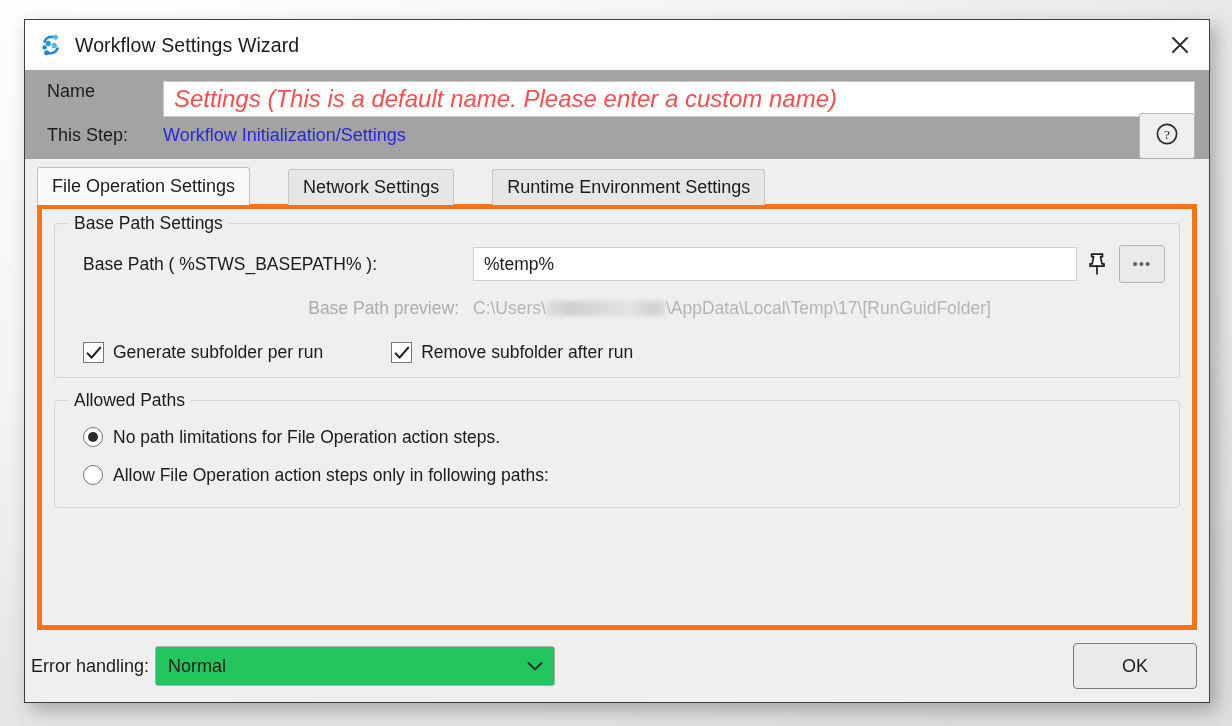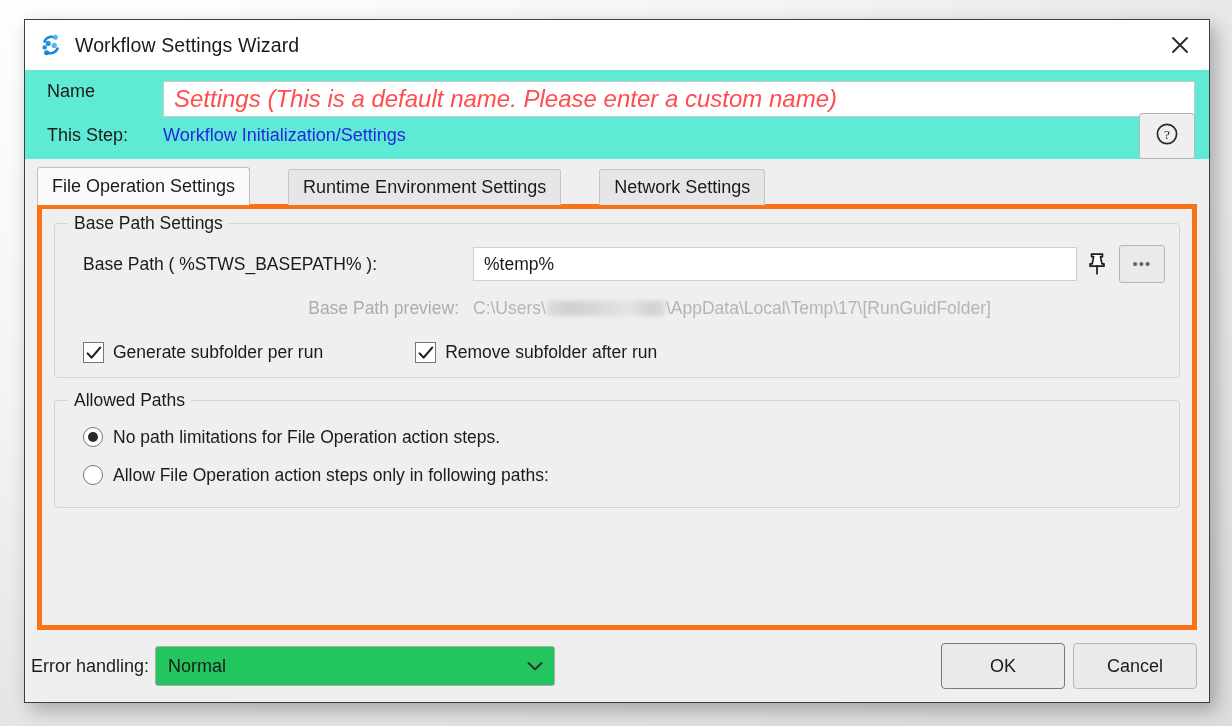--- a/index.html
+++ b/index.html
@@ -22,21 +22,21 @@
   
   .titlebar{height:50px;background:#ffffff;display:flex;align-items:center;
     flex:0 0 auto;position:relative;}
   .app-icon{width:26px;height:26px;margin-left:13px;margin-right:11px;position:relative;flex:0 0 auto;}
   .title-text{font-size:19.5px;color:#1b1b1b;letter-spacing:.1px;}
   .close-btn{position:absolute;right:0;top:0;width:58px;height:50px;
     display:flex;align-items:center;justify-content:center;cursor:default;}
   .close-btn svg{display:block;}
 
   
-  .hdr{flex:0 0 auto;background:#5eead4;padding:0 12px;}
+  .hdr{flex:0 0 auto;background:#a3a3a3;padding:0 12px;}
   .row-name{display:flex;align-items:center;height:40px;margin-top:1px;}
   .lbl-name{width:126px;font-size:18px;color:#1b1b1b;padding-left:10px;box-sizing:border-box;}
   .name-input{
     flex:1 1 auto;height:36px;background:#fff;border:1px solid #c9c9c9;
     display:flex;align-items:center;padding:0 10px;box-sizing:border-box;
     font-style:italic;color:#ff4d4d;font-size:24px;margin-right:2px;margin-top:16px;}
   .row-step{display:flex;align-items:center;height:48px;position:relative;}
   .lbl-step{width:126px;font-size:18px;color:#1b1b1b;padding-left:10px;box-sizing:border-box;}
   .step-link{font-size:18px;color:#2727e0;}
   .help-btn{position:absolute;right:2px;top:2px;width:54px;height:44px;
@@ -85,21 +85,21 @@
     background:linear-gradient(90deg,#dcdcdc,#cfcfcf 18%,#d8d8d8 42%,#e4e4e4 70%,#d2d2d2 88%,#dadada);
     filter:blur(2.2px);border-radius:2px;vertical-align:middle;}
 
   
   .cb-row{display:flex;align-items:center;margin-top:16px;padding-left:14px;}
   .cb{display:flex;align-items:center;cursor:default;}
   .cb .box{width:21px;height:21px;border:1.5px solid #757575;background:#fff;
     box-sizing:border-box;display:flex;align-items:center;justify-content:center;
     flex:0 0 auto;}
   .cb .lab{font-size:17.5px;color:#1b1b1b;margin-left:9px;}
-  .cb2{margin-left:92px;}
+  .cb2{margin-left:68px;}
 
   
   .rad{display:flex;align-items:center;cursor:default;padding-left:14px;height:32px;}
   .rad .circ{width:20px;height:20px;border:1.6px solid #767676;border-radius:50%;
     background:#fff;box-sizing:border-box;display:flex;align-items:center;
     justify-content:center;flex:0 0 auto;}
   .rad .circ i{width:10px;height:10px;border-radius:50%;background:#2b2b2b;display:none;}
   .rad.on .circ i{display:block;}
   .rad .lab{font-size:17.5px;color:#1b1b1b;margin-left:10px;}
   .rad.r2{margin-top:6px;}
@@ -164,24 +164,24 @@
         </span>
       </div>
     </div>
 
     <div class="tabwrap">
       <div class="tabstrip">
         <div class="tab active">
           <span>File Operation Settings</span>
         </div>
         <div class="tab">
+          <span>Network Settings</span>
+        </div>
+        <div class="tab">
           <span>Runtime Environment Settings</span>
-        </div>
-        <div class="tab">
-          <span>Network Settings</span>
         </div>
       </div>
 
       <div class="tabpanel">
 
         <div class="group">
           <span class="group-title">Base Path Settings</span>
 
           <div class="bp-row">
             <span class="bp-label">Base Path ( %STWS_BASEPATH% ):</span>
@@ -253,20 +253,17 @@
         <span>
           <svg width="18" height="12" viewBox="0 0 18 12">
               <path d="M2.5 3 L9 9.4 L15.5 3" fill="none" stroke="#2b2b2b" stroke-width="1.9" stroke-linecap="round" stroke-linejoin="round"></path>
             </svg>
         </span>
       </div>
       <div class="btns">
         <div class="btn default">
           <span>OK</span>
         </div>
-        <div class="btn">
-          <span>Cancel</span>
-        </div>
       </div>
     </div>
 
   </div>
 </div>
 
 </body></html>

